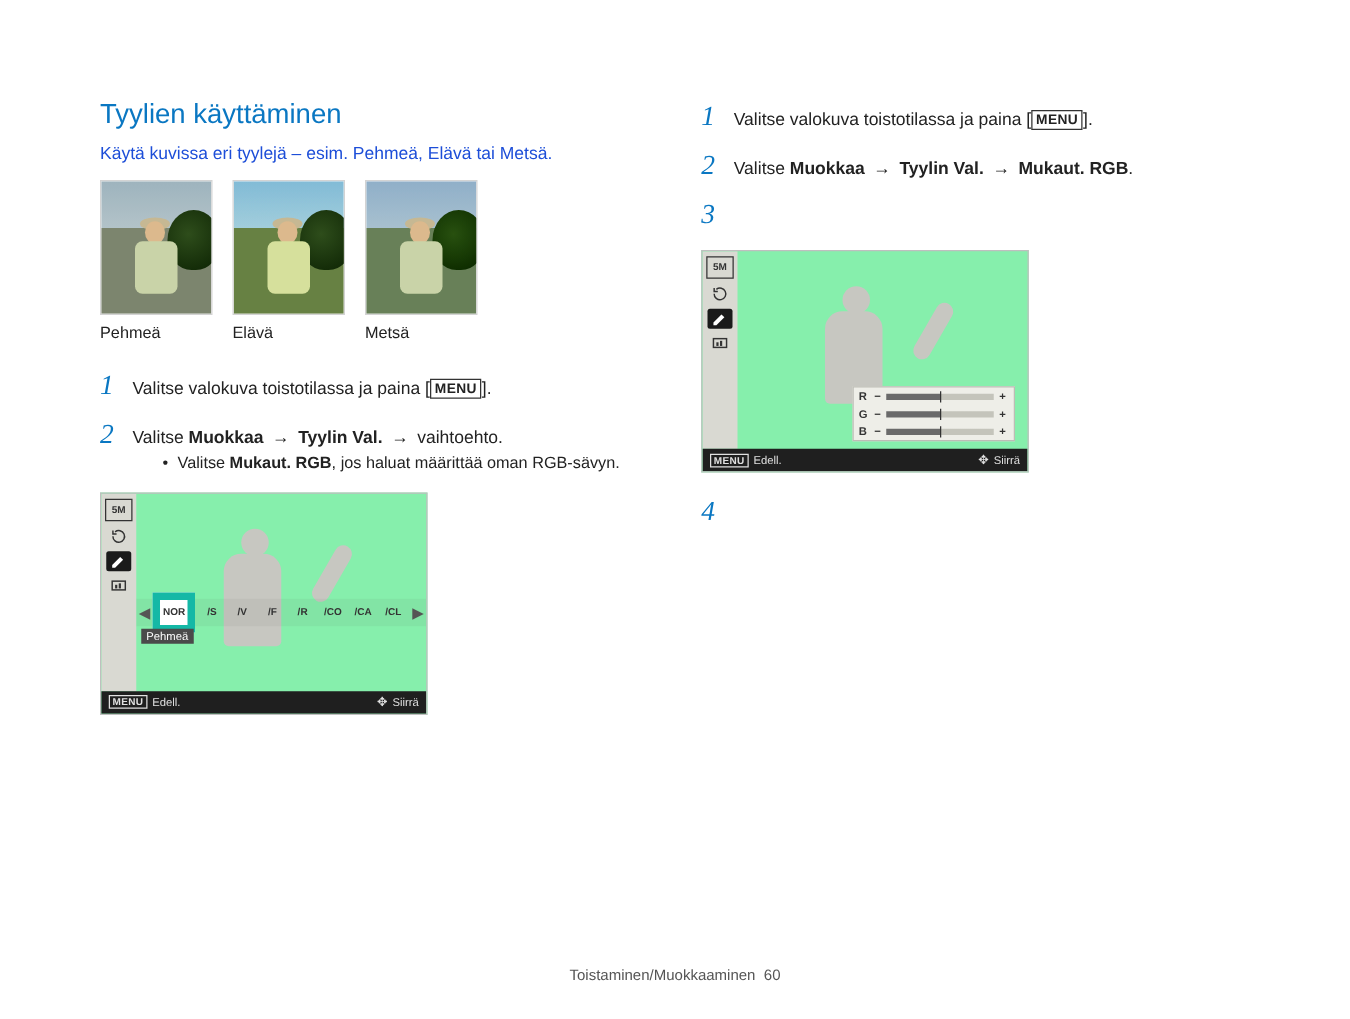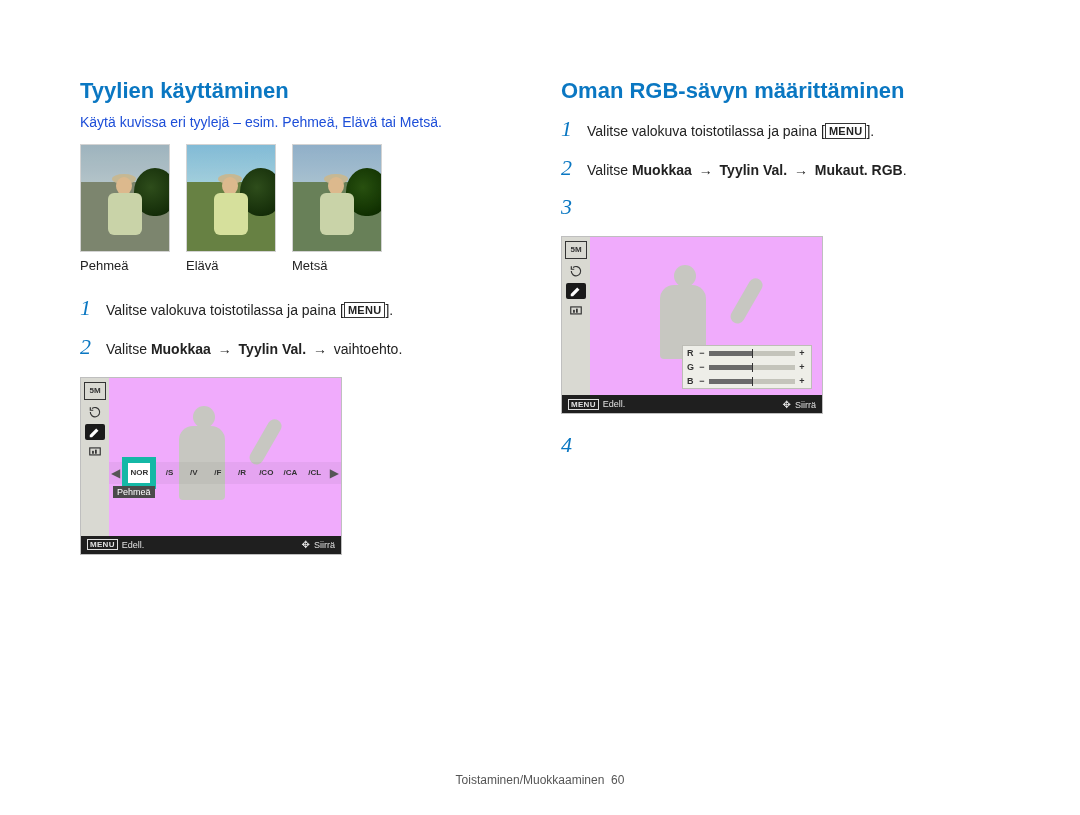--- a/index.html
+++ b/index.html
@@ -29,21 +29,21 @@
   }
   .cols {
     display: flex;
     gap: 42px;
   }
   .col {
     flex: 1 1 0;
   }
   h2.section-title {
     font-size: 22px;
-    font-weight: 700;
+    font-weight: 400;
     color: #0a77c2;
     margin: 0 0 10px 0;
   }
   .subtitle {
     font-size: 14px;
     color: #1d4ed8;
     margin: 0 0 14px 0;
   }
   .thumbs {
     display: flex;
@@ -129,21 +129,21 @@
     position: absolute;
     left: 0;
     color: #222;
   }
   .bold { font-weight: 700; }
 
   
   .lcd {
     width: 260px;
     height: 176px;
-    background: #f0abfc;
+    background: #86efac;
     border: 1px solid #bfbfbf;
     position: relative;
     margin-top: 10px;
     overflow:hidden;
   }
   .lcd .silhouette { position:absolute; left:50%; top:18px; transform:translateX(-50%); width:120px; height:120px; }
   .lcd .silhouette::before {
     content:""; position:absolute; left:42px; top:10px; width:22px; height:22px;
     background:#c7c7c1; border-radius:50%;
   }
@@ -264,20 +264,25 @@
           </span>
         </li>
         <li>
           <span class="step-num">2</span>
           <span class="step-body">
             <span>Valitse </span><span class="bold">Muokkaa</span>
             <span class="arrow">→</span>
             <span class="bold">Tyylin Val.</span>
             <span class="arrow">→</span>
             <span> vaihtoehto.</span>
+            <ul class="sub">
+              <li>
+                <span>Valitse </span><span class="bold">Mukaut. RGB</span><span>, jos haluat määrittää oman RGB-sävyn.</span>
+              </li>
+            </ul>
           </span>
         </li>
       </ol>
 
       <div class="lcd">
         <div class="sidebar">
           <span class="ico badge">5M</span>
           <span class="ico">
             <svg viewBox="0 0 24 24">
                 <path fill="none" stroke="#333" stroke-width="2" d="M4 12a8 8 0 1 0 3-6M4 4v5h5"></path>
@@ -314,21 +319,20 @@
         <div class="style-name">Pehmeä</div>
         <div class="footer">
           <span class="menu-glyph">MENU</span>
           <span>Edell.</span>
           <span class="cross"><span>Siirrä</span></span>
         </div>
       </div>
     </div>
 
     <div class="col">
-      <h2 class="section-title">Oman RGB-sävyn määrittäminen</h2>
 
       <ol class="steps">
         <li>
           <span class="step-num">1</span>
           <span class="step-body">
             <span>Valitse valokuva toistotilassa ja paina [</span><span class="menu-btn">MENU</span><span>].</span>
           </span>
         </li>
         <li>
           <span class="step-num">2</span>

